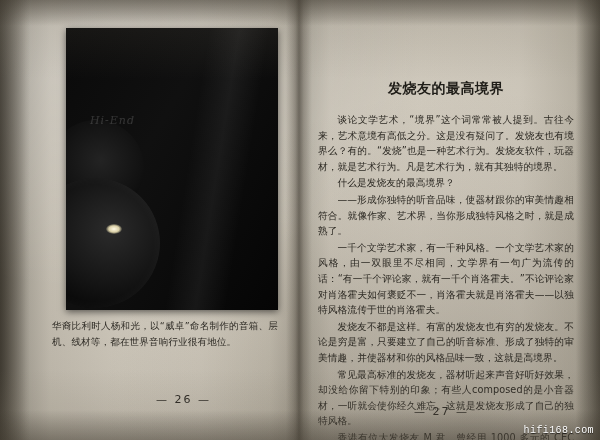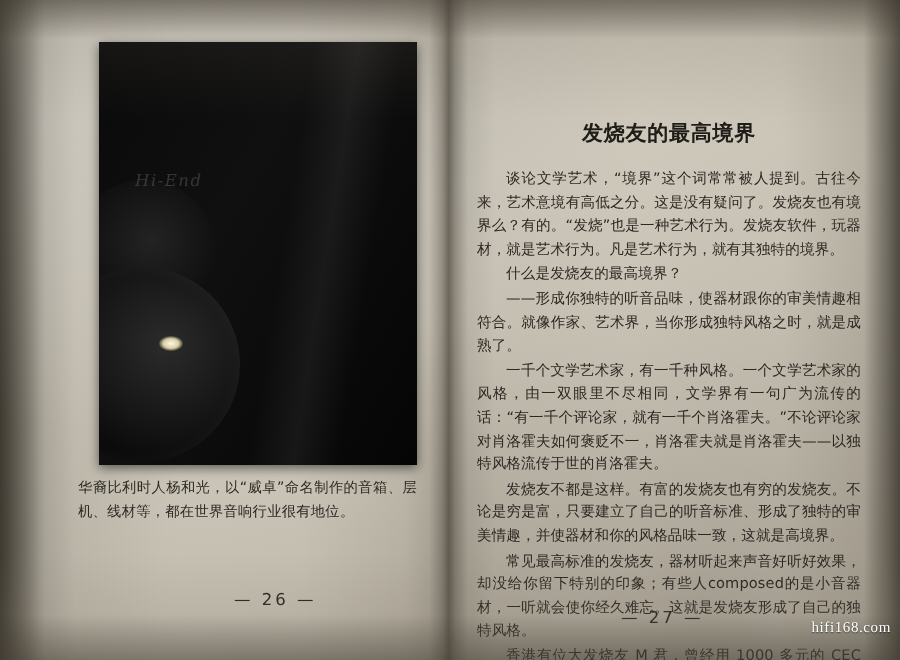--- a/index.html
+++ b/index.html
@@ -167,22 +167,22 @@
     font-size: 11px;
     color: #2a2722;
     letter-spacing: 2px;
   }
   .folio-left  { left: 126px; }
   .folio-right { left: 414px; }
 
   
   .watermark {
     position: absolute;
-    right: 6px; bottom: 16px;
-    font-family: Liberation Serif, serif;
+    right: 6px; bottom: 4px;
+    font-family: Liberation Mono, monospace;
     font-size: 10px;
     color: #ffffff;
     text-shadow: 0 1px 1px rgba(0,0,0,.6);
     letter-spacing: .4px;
   }
   .blur-overlay {
     position: absolute;
     inset: 0;
     pointer-events: none;
     background:

